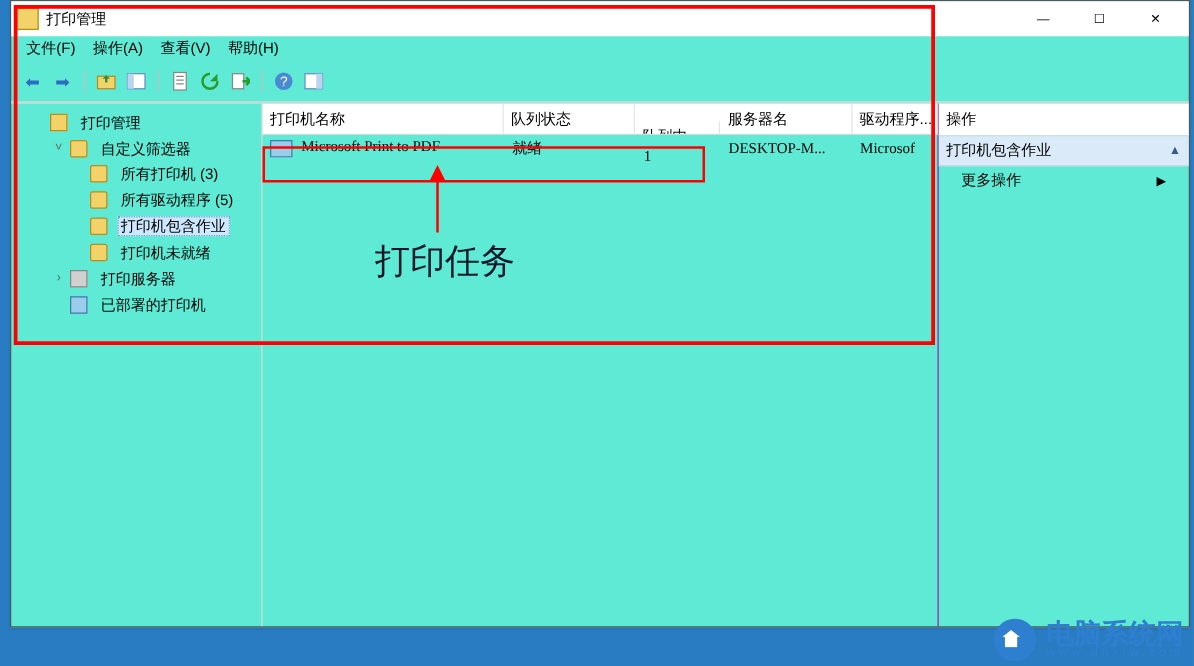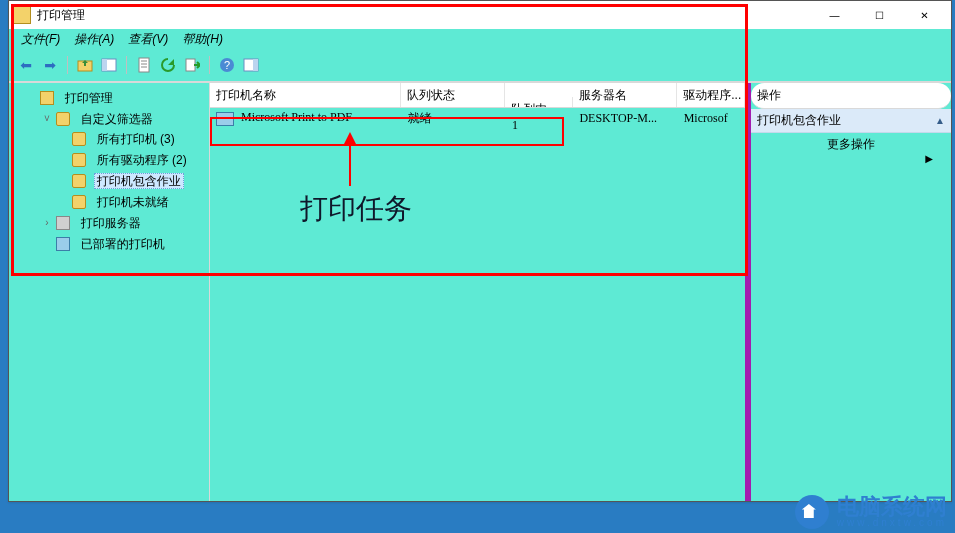--- a/index.html
+++ b/index.html
@@ -90,24 +90,23 @@
     display: flex; align-items:center; justify-content:center;
     cursor: pointer;
     font-family: "Segoe MDL2 Assets", Arial;
     font-size: 10px;
   }
 
   
   .menubar {
     height: 20px;
     display: flex;
-    align-items: center;
+    align-items: flex-start;
     padding: 0 6px;
     gap: 2px;
-    font-style: italic;
   }
   .menubar .item {
     padding: 1px 6px;
     cursor: pointer;
   }
 
   
   .toolbar {
     height: 28px;
     display:flex;
@@ -179,21 +178,21 @@
   .ico-filter { background:#f3d26a; border:1px solid #b48e1e; box-sizing:border-box; border-radius:2px;}
   .ico-server { background:#d0d0d0; border:1px solid #888; box-sizing:border-box;}
   .ico-printer { background:#9acdea; border:1px solid #3b7ea8; box-sizing:border-box;}
 
   
   .list-pane {
     flex:1;
     display:flex;
     flex-direction:column;
     min-width:0;
-    border-right: 6px solid #a21caf;
+    border-right: 1px solid #a21caf;
   }
   .list-header {
     display:flex;
     height: 24px;
     background: #fff;
     border-bottom: 1px solid #d9d9d9;
   }
   .list-header .col {
     border-right: 1px solid #e5e5e5;
     padding: 4px 6px;
@@ -227,40 +226,38 @@
   .actions-pane {
     width: 200px;
     display:flex;
     flex-direction:column;
   }
   .actions-header {
     background:#fff;
     padding:4px 6px;
     font-weight:400;
     border-bottom:1px solid #d9d9d9;
-    border-radius:13px;
   }
   .actions-group-title {
     background:#dbeaf9;
     padding:3px 6px;
     border-bottom:1px solid #c5d9ec;
     display:flex;
     align-items:center;
   }
   .actions-group-title .chev {
     margin-left:auto;
     font-size:10px;
     color:#355d8a;
   }
   .actions-item {
     padding:3px 18px;
     cursor:pointer;
     display:flex;
     align-items:center;
-    flex-direction:column;
   }
   .actions-item .arrow-right {
     margin-left:auto;
     font-size:10px;
   }
 
   
   .watermark {
     position:absolute;
     right: 8px;
@@ -396,21 +393,21 @@
                 <span class="node-label">自定义筛选器</span>
                 <ul>
                   <li>
                     <span class="spacer"></span>
                     <span class="node-icon ico-filter"></span>
                     <span class="node-label">所有打印机 (3)</span>
                   </li>
                   <li>
                     <span class="spacer"></span>
                     <span class="node-icon ico-filter"></span>
-                    <span class="node-label">所有驱动程序 (2)</span>
+                    <span class="node-label">所有驱动程序 (5)</span>
                   </li>
                   <li class="selected">
                     <span class="spacer"></span>
                     <span class="node-icon ico-filter"></span>
                     <span class="node-label">打印机包含作业</span>
                   </li>
                   <li>
                     <span class="spacer"></span>
                     <span class="node-icon ico-filter"></span>
                     <span class="node-label">打印机未就绪</span>

